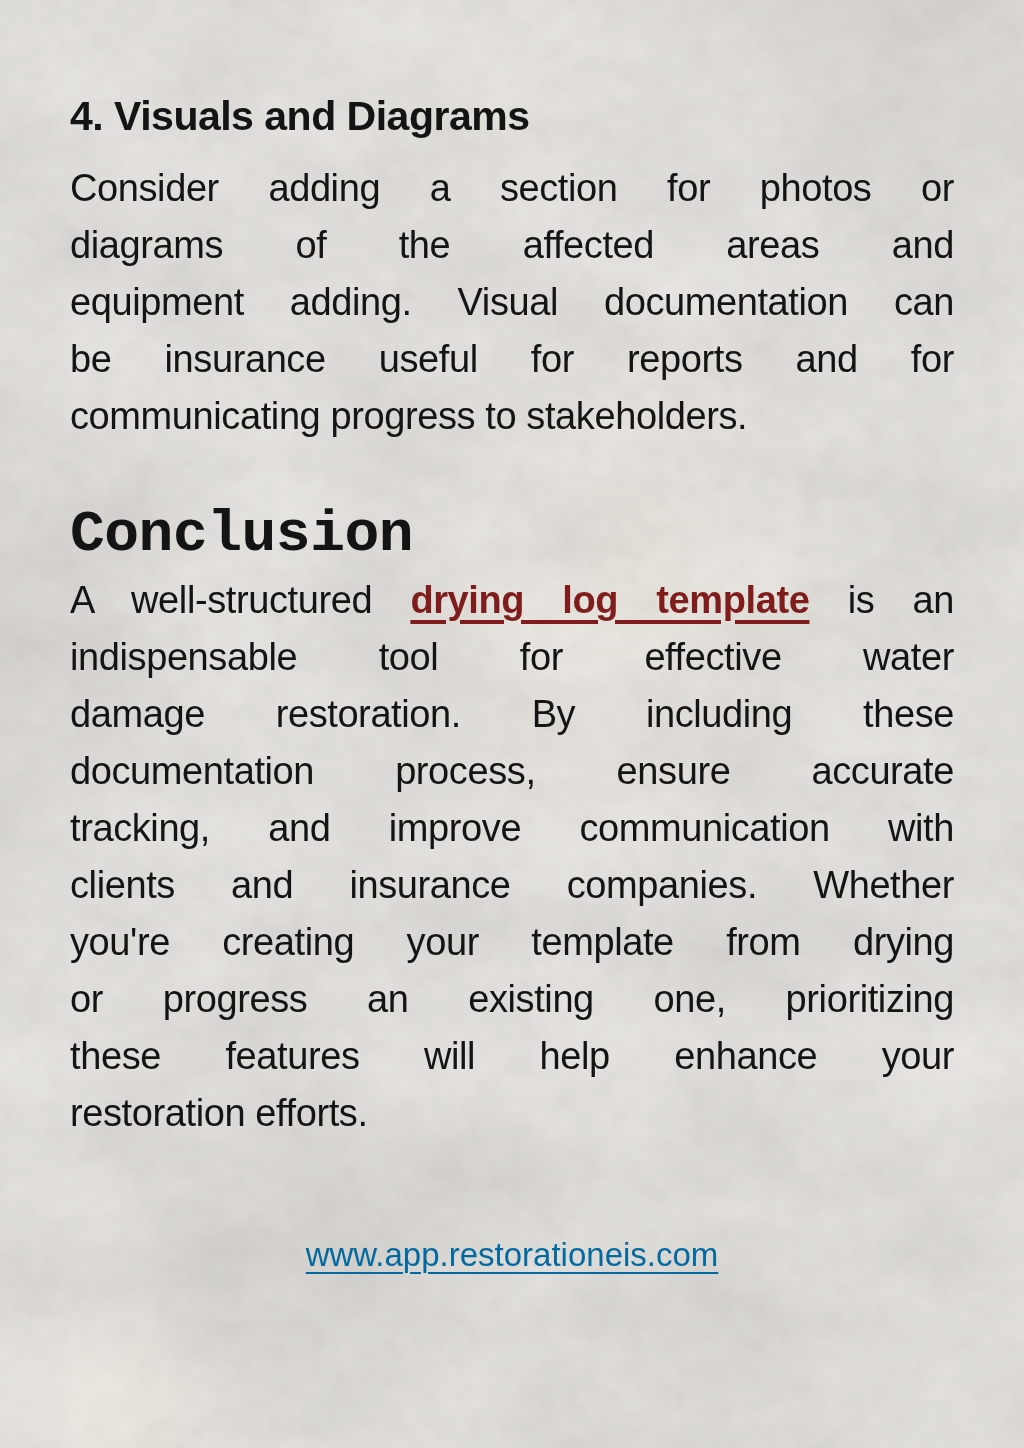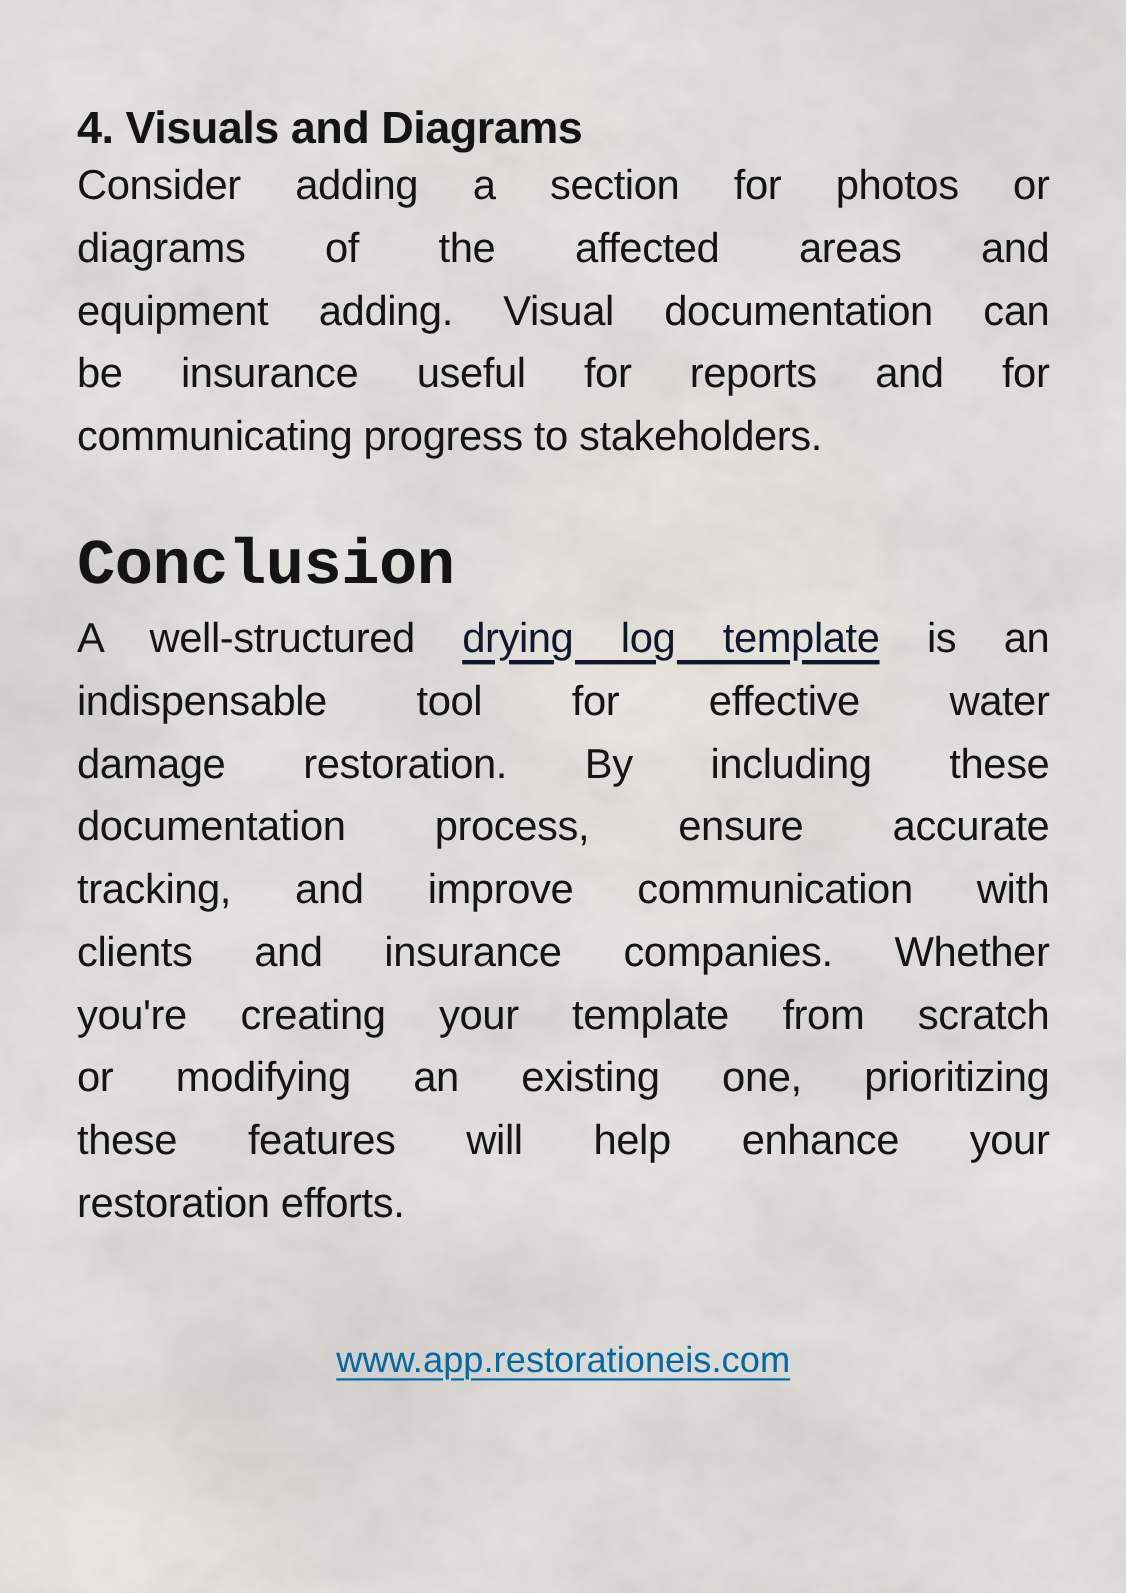--- a/index.html
+++ b/index.html
@@ -52,21 +52,21 @@
     font-weight: 700;
     line-height: 49px;
     letter-spacing: -0.5px;
   }
 
   .para {
     font-size: 38px;
     line-height: 57px;
     letter-spacing: -0.4px;
   }
-  .para1 { margin-top: 0; }
+  .para1 { margin-top: 19px; }
 
   .pline {
     text-align: justify;
     text-align-last: justify;
   }
   .para > .pline:last-child {
     text-align-last: left;
   }
 
   .conclusion-heading {
@@ -74,22 +74,22 @@
     font-size: 58px;
     font-weight: 700;
     line-height: 66px;
     letter-spacing: -0.5px;
     font-family: Liberation Mono, monospace;
   }
 
   .para2 { margin-top: 4px; }
 
   .inline-link {
-    font-weight: 400;
-    color: #0f172a;
+    font-weight: 700;
+    color: #7f1d1d;
     text-decoration: underline;
     text-decoration-thickness: 4px;
     text-underline-offset: 7px;
     cursor: pointer;
   }
 
   .footer {
     margin-top: 93px;
     text-align: center;
     font-size: 33px;
@@ -144,22 +144,22 @@
   <h1 class="conclusion-heading">Conclusion</h1>
 
   <div class="para para2">
     <div class="pline"><span>A well-structured</span> <span class="inline-link">drying log template</span> <span>is an</span></div>
     <div class="para">
         <div class="pline">indispensable tool for effective water</div>
         <div class="pline">damage restoration. By including these</div>
         <div class="pline">documentation process, ensure accurate</div>
         <div class="pline">tracking, and improve communication with</div>
         <div class="pline">clients and insurance companies. Whether</div>
-        <div class="pline">you're creating your template from scratch</div>
-        <div class="pline">or modifying an existing one, prioritizing</div>
+        <div class="pline">you're creating your template from drying</div>
+        <div class="pline">or progress an existing one, prioritizing</div>
         <div class="pline">these features will help enhance your</div>
         <div class="pline">restoration efforts.</div>
       </div>
   </div>
 
   <div class="footer">
     <span class="footer-link">www.app.restorationeis.com</span>
   </div>
 
 </div>

